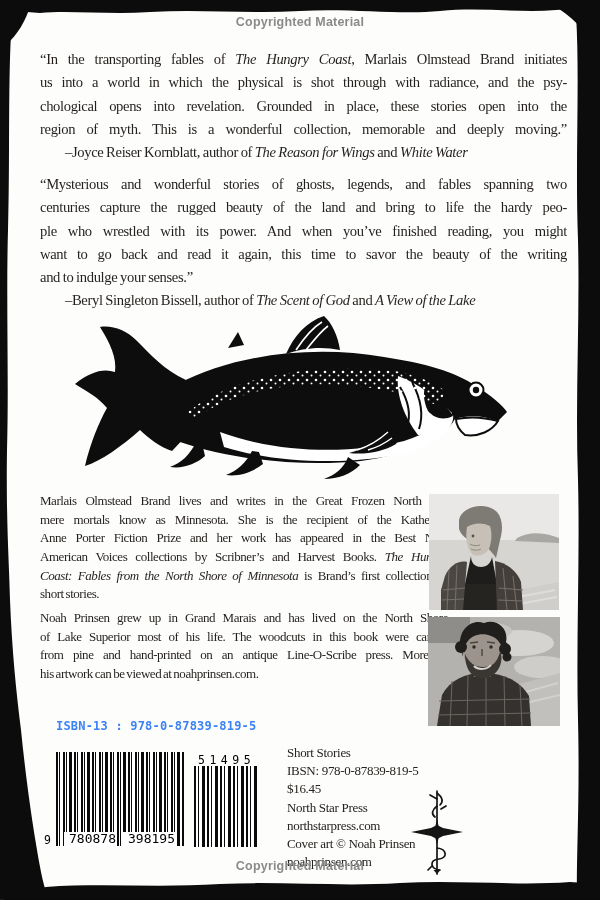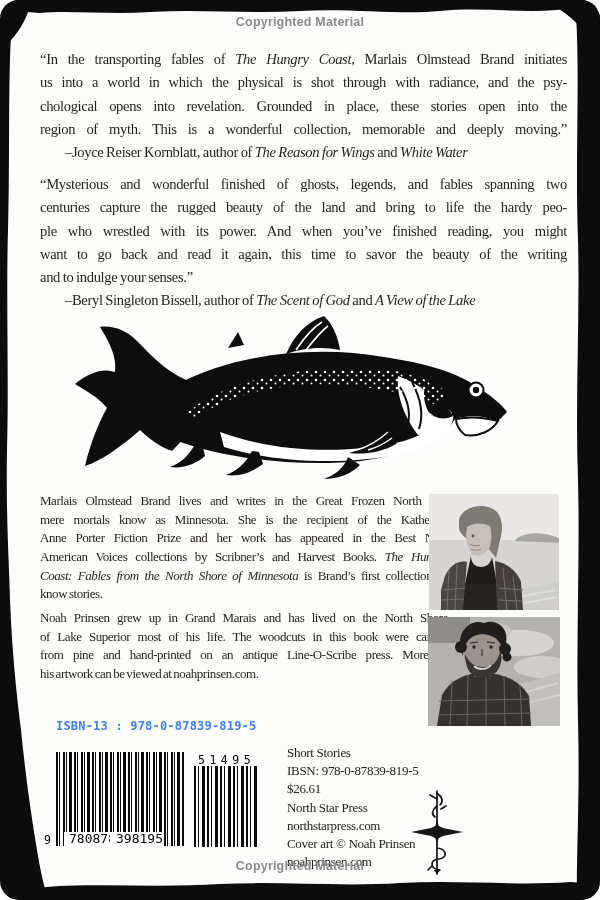--- a/index.html
+++ b/index.html
@@ -1,17 +1,17 @@
 <!DOCTYPE html>
 <html><head>
 <meta charset="utf-8">
 <style>
   html,body{margin:0;padding:0;background:#ffffff;}
   .stage{position:relative;width:600px;height:900px;background:#fdfdfc;overflow:hidden;
-         font-family:"Liberation Serif",serif;color:#231f1c;border-radius:19px;}
+         font-family:"Liberation Serif",serif;color:#231f1c;}
   .abs{position:absolute;}
   
   .frame{position:absolute;inset:0;z-index:10;pointer-events:none;}
   
   .banner{position:absolute;left:0;width:600px;text-align:center;z-index:3;
           font-family:"Liberation Sans",sans-serif;font-size:12.5px;font-weight:700;
           color:#8a8a8a;letter-spacing:.2px;}
   .banner.top{top:15px;}
   .banner.bottom{top:859px;}
   
@@ -32,21 +32,21 @@
   .photo{position:absolute;z-index:2;}
   .photo svg{display:block;}
   
   .isbn-lines{position:absolute;left:56px;top:719px;font-family:"DejaVu Sans Mono",monospace;
               font-size:12px;font-weight:700;line-height:15.6px;letter-spacing:.2px;color:#3b82f6;}
   .ean{position:absolute;left:56px;top:752px;width:128px;height:94px;
        background:repeating-linear-gradient(90deg,#0a0a0a 0 2px,#fff 2px 3px,#0a0a0a 3px 4px,#fff 4px 7px,#0a0a0a 7px 9px,#fff 9px 10px,#0a0a0a 10px 11px,#fff 11px 13px,#0a0a0a 13px 16px,#fff 16px 18px);}
   .ean .dg{position:absolute;bottom:0;height:14px;background:#fff;
            font-family:"DejaVu Sans Mono",monospace;font-size:13px;line-height:14px;
            text-align:right;color:#000;}
-  .dg.g1{left:8px;width:52px;} .dg.g2{left:54px;width:53px;}
+  .dg.g1{left:8px;width:52px;} .dg.g2{left:66px;width:53px;}
   .lead9{position:absolute;left:44px;top:833px;font-family:"DejaVu Sans Mono",monospace;
          font-size:11.5px;color:#000;}
   .addon{position:absolute;left:194px;top:753px;width:63px;}
   .addon .lbl{font-family:"DejaVu Sans Mono",monospace;font-size:11.5px;height:13px;
               letter-spacing:4.5px;padding-left:4px;color:#000;}
   .addon .bars{height:81px;
        background:repeating-linear-gradient(90deg,#0a0a0a 0 2px,#fff 2px 4px,#0a0a0a 4px 5px,#fff 5px 8px,#0a0a0a 8px 11px,#fff 11px 13px);}
   
   .info{position:absolute;left:287px;top:744px;width:150px;font-size:13px;
         line-height:18.2px;letter-spacing:-.3px;color:#26221f;}
@@ -62,21 +62,21 @@
 
   <div class="quote q1">
     <div class="ql"><span>“In the transporting fables of </span><i>The Hungry Coast</i><span>, Marlais Olmstead Brand initiates</span></div>
     <div class="ql">us into a world in which the physical is shot through with radiance, and the psy-</div>
     <div class="ql">chological opens into revelation. Grounded in place, these stories open into the</div>
     <div class="ql">region of myth. This is a wonderful collection, memorable and deeply moving.”</div>
     <div class="attr"><span>–Joyce Reiser Kornblatt, author of </span><i>The Reason for Wings</i><span> and </span><i>White Water</i></div>
   </div>
 
   <div class="quote q2">
-    <div class="ql">“Mysterious and wonderful finished of ghosts, legends, and fables spanning two</div>
+    <div class="ql">“Mysterious and wonderful stories of ghosts, legends, and fables spanning two</div>
     <div class="ql">centuries capture the rugged beauty of the land and bring to life the hardy peo-</div>
     <div class="ql">ple who wrestled with its power. And when you’ve finished reading, you might</div>
     <div class="ql">want to go back and read it again, this time to savor the beauty of the writing</div>
     <div class="ql end">and to indulge your senses.”</div>
     <div class="attr"><span>–Beryl Singleton Bissell, author of </span><i>The Scent of God</i><span> and </span><i>A View of the Lake</i></div>
   </div>
 
   <div class="abs" style="left:62px;top:314px;z-index:2">
     <svg width="452" height="168" viewBox="0 0 452 168">
       <defs>
@@ -114,21 +114,21 @@
       <path d="M126,98 C168,62 254,48 340,58 C358,63 372,69 382,76 C382,84 378,88 372,90 C330,72 262,66 212,74 C174,81 148,92 134,106 Z" fill="url(#stip)"></path>
     </svg>
   </div>
 
   <div class="bio b1">
     <div class="bl">Marlais Olmstead Brand lives and writes in the Great Frozen North that</div>
     <div class="bl">mere mortals know as Minnesota. She is the recipient of the Katherine</div>
     <div class="bl">Anne Porter Fiction Prize and her work has appeared in the Best New</div>
     <div class="bl"><span>American Voices collections by Scribner’s and Harvest Books. </span><i>The Hungry</i></div>
     <div class="bl"><i>Coast: Fables from the North Shore of Minnesota</i><span> is Brand’s first collection of</span></div>
-    <div class="bl end">know stories.</div>
+    <div class="bl end">short stories.</div>
   </div>
 
   <div class="bio b2">
     <div class="bl">Noah Prinsen grew up in Grand Marais and has lived on the North Shore</div>
     <div class="bl">of Lake Superior most of his life. The woodcuts in this book were carved</div>
     <div class="bl">from pine and hand-printed on an antique Line-O-Scribe press. More of</div>
     <div class="bl end">his artwork can be viewed at noahprinsen.com.</div>
   </div>
 
   <div class="photo" style="left:429px;top:494px">
@@ -188,21 +188,21 @@
   </div>
   <div class="lead9">9</div>
   <div class="addon">
     <div class="lbl">51495</div>
     <div class="bars"></div>
   </div>
 
   <div class="info">
     <div>Short Stories</div>
     <div>IBSN: 978-0-87839-819-5</div>
-    <div>$26.61</div>
+    <div>$16.45</div>
     <div>North Star Press</div>
     <div>northstarpress.com</div>
     <div>Cover art © Noah Prinsen</div>
     <div>noahprinsen.com</div>
   </div>
 
   <div class="compass">
     <svg width="54" height="92" viewBox="0 0 54 92">
       <g stroke="#151515" fill="none" stroke-width="1.7" stroke-linecap="round">
         <path d="M27,5 L27,88"></path>

